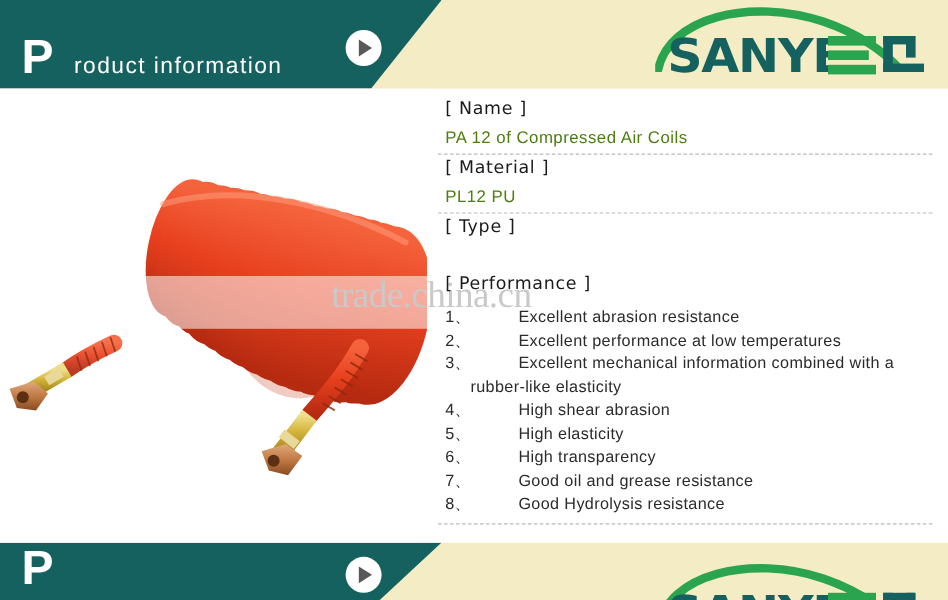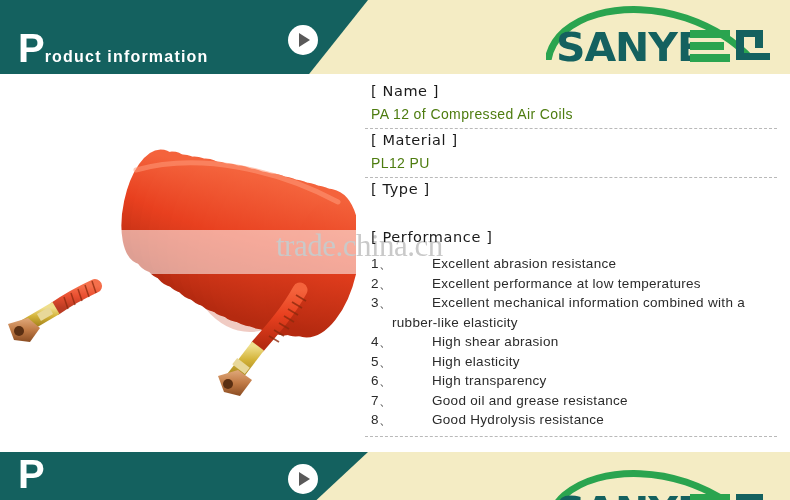--- a/index.html
+++ b/index.html
@@ -56,24 +56,24 @@
     display: flex;
     align-items: baseline;
   }
   .banner-title .cap {
     font-size: 40px;
     font-weight: bold;
     line-height: 40px;
     letter-spacing: -1px;
   }
   .banner-title .rest {
-    font-size: 16px;
-    font-weight: bold;
+    font-size: 19px;
+    font-weight: normal;
     letter-spacing: 1.2px;
-    margin-left: 1px;
+    margin-left: 18px;
   }
 
   .play-icon {
     position: absolute;
     width: 30px;
     height: 30px;
     border-radius: 50%;
     background: #ffffff;
     display: flex;
     align-items: center;

